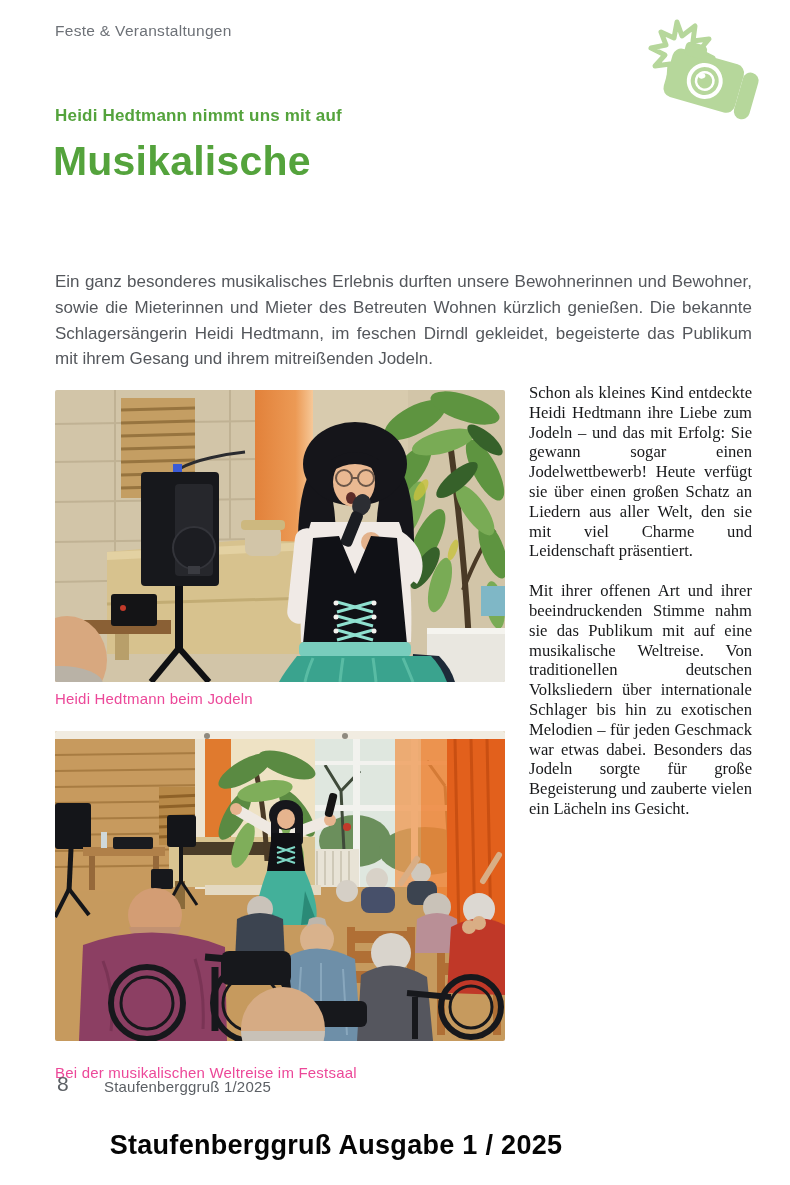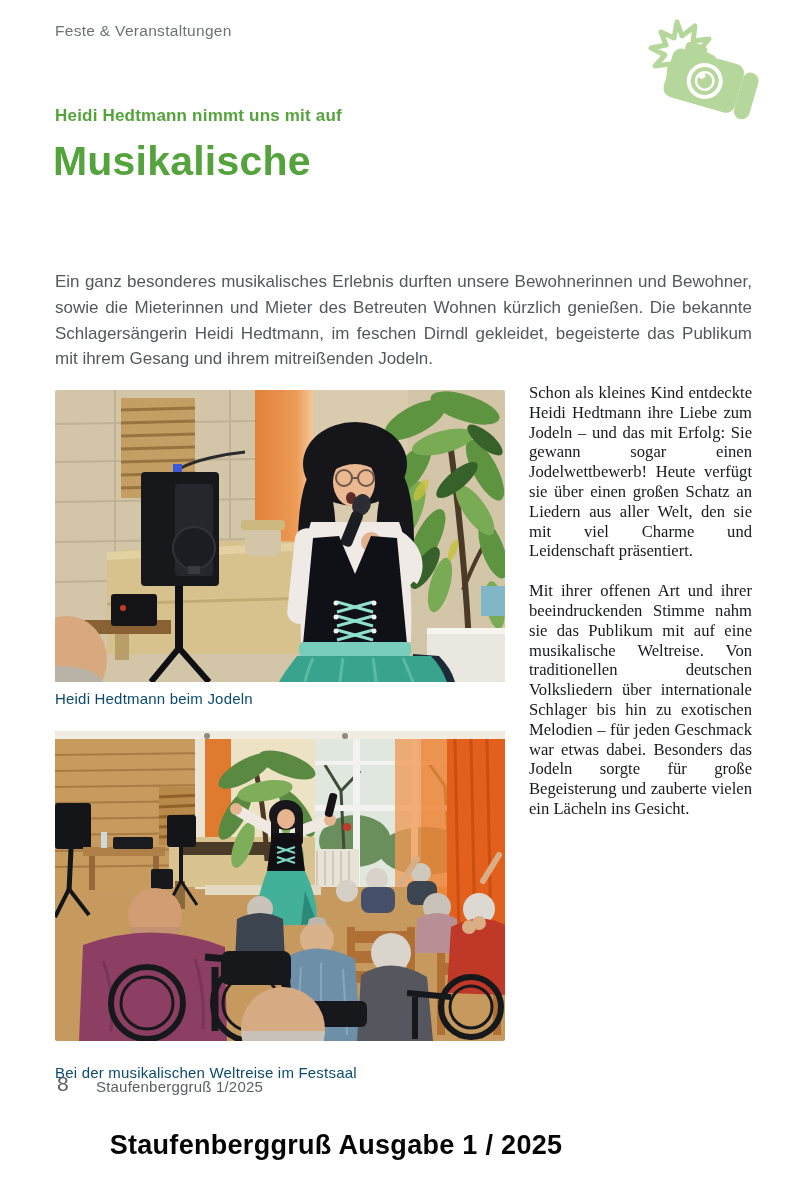--- a/index.html
+++ b/index.html
@@ -18,31 +18,31 @@
     left:53px;top:131px;font-size:41px;font-weight:700;color:#54a33c;
     line-height:61px;letter-spacing:.2px;
   }
   .intro{
     left:55px;top:269px;width:697px;font-size:17px;line-height:25.8px;
     color:#54575c;text-align:justify;
   }
   .photo{border-radius:2px;overflow:hidden;}
   .photo1{left:55px;top:390px;width:450px;height:292px;}
   .photo2{left:55px;top:731px;width:450px;height:310px;}
-  .caption{font-size:15px;color:#0c4a6e;letter-spacing:.2px;}
+  .caption{font-size:15px;color:#ec4899;letter-spacing:.2px;}
   .caption1{left:55px;top:690px;}
   .caption2{left:55px;top:1064px;}
   .col-right{
     left:517px;top:383px;width:235px;
     font-family:"Liberation Serif",serif;font-size:16.6px;line-height:19.8px;
     color:#17181a;text-align:justify;
   }
   .col-right p{margin:0 0 20px 12px;}
   .footer-num{left:57px;top:1072px;font-size:21px;color:#5b5f64;}
-  .footer-issue{left:96px;top:1078px;font-size:15px;color:#5b5f64;letter-spacing:.2px;}
+  .footer-issue{left:104px;top:1078px;font-size:15px;color:#5b5f64;letter-spacing:.2px;}
   .banner{
     left:0;top:1130px;width:672px;text-align:center;
     font-size:27px;font-weight:700;color:#050505;letter-spacing:.3px;
   }
   .cam{left:633px;top:14px;width:134px;height:108px;}
   svg{display:block;}
 </style>
 </head>
 <body>
 

